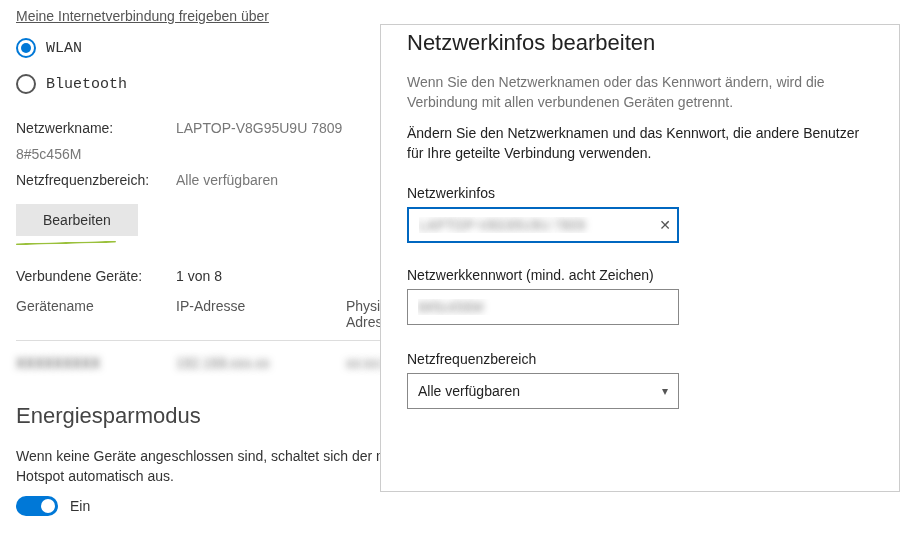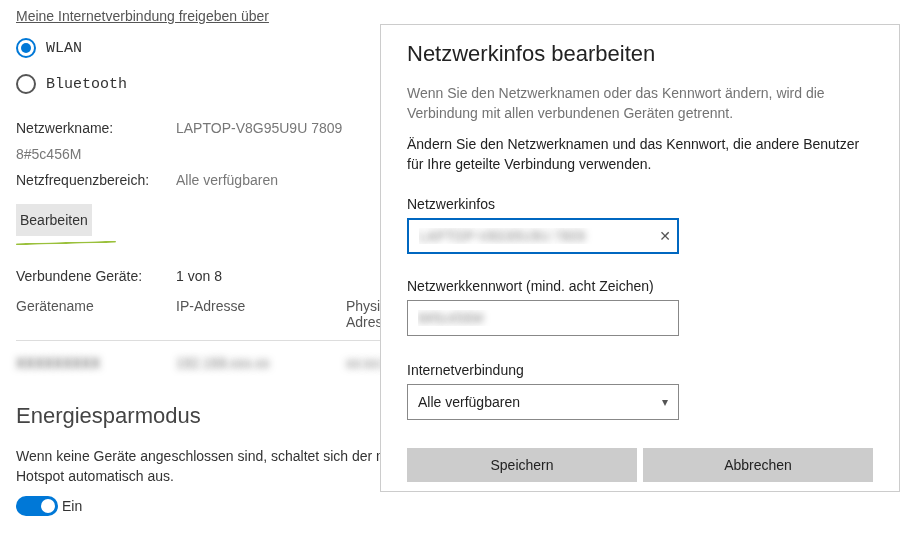--- a/index.html
+++ b/index.html
@@ -7,41 +7,41 @@
 .page { padding: 8px 16px; }
 .section-label { color: #555; font-size: 14px; margin-bottom: 14px; text-decoration: underline; }
 .radio-row { display: flex; align-items: center; margin-bottom: 16px; cursor: pointer; }
 .radio-outer { width: 20px; height: 20px; border-radius: 50%; border: 2px solid #0078d7; display: flex; align-items: center; justify-content: center; margin-right: 10px; }
 .radio-outer.unselected { border-color: #555; }
 .radio-inner { width: 10px; height: 10px; border-radius: 50%; background: #0078d7; }
 .radio-label { color: #333; font-size: 15px; font-family: Liberation Mono, monospace; }
 .kv { display: flex; margin-bottom: 10px; }
 .kv .k { width: 160px; color: #333; font-size: 14px; }
 .kv .v { color: #777; font-size: 14px; }
-.edit-btn { display: inline-block; background: #e6e6e6; color: #333; padding: 8px 4px; border: none; font-size: 14px; cursor: pointer; margin-top: 6px; }
+.edit-btn { display: inline-block; background: #e6e6e6; color: #333; padding: 8px 27px; border: none; font-size: 14px; cursor: pointer; margin-top: 6px; }
 .underline { display:block; width: 100px; height: 0; border-bottom: 2px solid #9ac03b; border-radius: 2px; margin-top: 6px; transform: rotate(-1.5deg); }
 .connected { margin-top: 24px; }
 .table-head { display: flex; margin-top: 14px; color: #555; font-size: 14px; }
 .th1 { width: 160px; }
 .th2 { width: 170px; }
 .th3 { width: 100px; }
 .divider { border-top: 1px solid #ddd; margin-top: 10px; width: 560px; }
 .table-row { display: flex; margin-top: 14px; }
 .blur { color: transparent; text-shadow: 0 0 7px rgba(100,100,100,0.9); user-select: none; }
 .td1 { width: 160px; font-weight: bold; }
 .td2 { width: 170px; }
 .td3 { width: 100px; }
 h2.energy { font-size: 22px; font-weight: 400; color: #444; margin-top: 32px; }
 .energy-desc { color: #333; font-size: 14px; margin-top: 18px; width: 420px; line-height: 1.4; }
 .toggle-row { display: flex; align-items: center; margin-top: 10px; }
 .toggle { width: 42px; height: 20px; border-radius: 10px; background: #0078d7; position: relative; cursor: pointer; }
 .toggle .knob { position: absolute; right: 3px; top: 3px; width: 14px; height: 14px; border-radius: 50%; background: #fff; }
-.toggle-label { margin-left: 4px; color: #333; }
+.toggle-label { margin-left: 12px; color: #333; }
 
-.dialog { position: absolute; top: 24px; left: 380px; width: 520px; height: 468px; background: #fff; border: 1px solid #ccc; padding: 16px 26px 18px 26px; box-shadow: 0 0 0 rgba(0,0,0,0); }
+.dialog { position: absolute; top: 24px; left: 380px; width: 520px; height: 468px; background: #fff; border: 1px solid #ccc; padding: 5px 26px 18px 26px; box-shadow: 0 0 0 rgba(0,0,0,0); }
 .dialog h1 { font-size: 22px; font-weight: 400; color: #222; margin-bottom: 16px; }
 .warning { color: #737373; font-size: 14px; line-height: 1.45; margin-bottom: 10px; }
 .desc { color: #222; font-size: 14px; line-height: 1.45; margin-bottom: 22px; }
 .field-label { color: #222; font-size: 14px; margin-bottom: 6px; }
 .text-input { width: 272px; height: 36px; border: 2px solid #0067c0; padding: 0 30px 0 10px; font-size: 14px; color: #888; position: relative; }
 .input-wrap { position: relative; width: 272px; margin-bottom: 24px; }
 .input-wrap .clear { position: absolute; right: 8px; top: 50%; transform: translateY(-50%); font-size: 14px; color: #555; cursor: pointer; }
 .text-input2 { width: 272px; height: 36px; border: 1px solid #888; padding: 0 10px; font-size: 14px; color: #888; }
 .input-wrap2 { width: 272px; margin-bottom: 26px; }
 .select-wrap { position: relative; width: 272px; margin-bottom: 28px; }
@@ -123,25 +123,21 @@
   <div class="input-wrap">
     <input class="text-input blur-input" type="text" value="LAPTOP-V8G95U9U 7809" style="">
     <span class="clear">✕</span>
   </div>
 
   <div class="field-label">Netzwerkkennwort (mind. acht Zeichen)</div>
   <div class="input-wrap2">
     <input class="text-input2 blur-input" type="text" value="8#5c456M" style="">
   </div>
 
-  <div class="field-label">Internetverbindung</div>
+  <div class="field-label">Netzfrequenzbereich</div>
   <div class="select-wrap">
     <div class="select">
       <span>Alle verfügbaren</span>
       <span class="chev">▾</span>
     </div>
   </div>
 
-  <div class="dlg-buttons">
-    <button class="dlg-btn">Speichern</button>
-    <button class="dlg-btn">Abbrechen</button>
-  </div>
 </div>
 
 </body></html>

